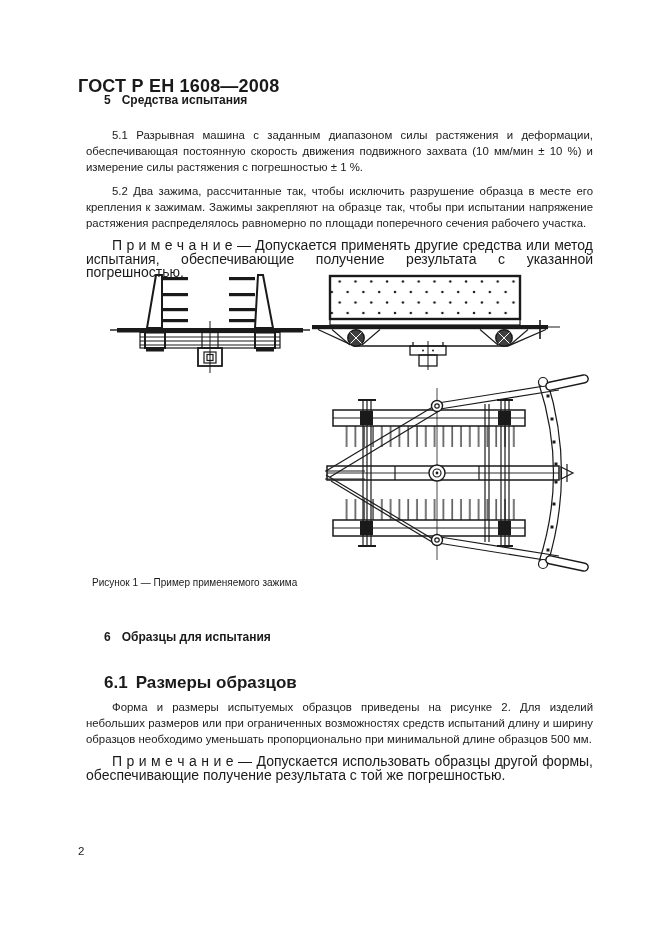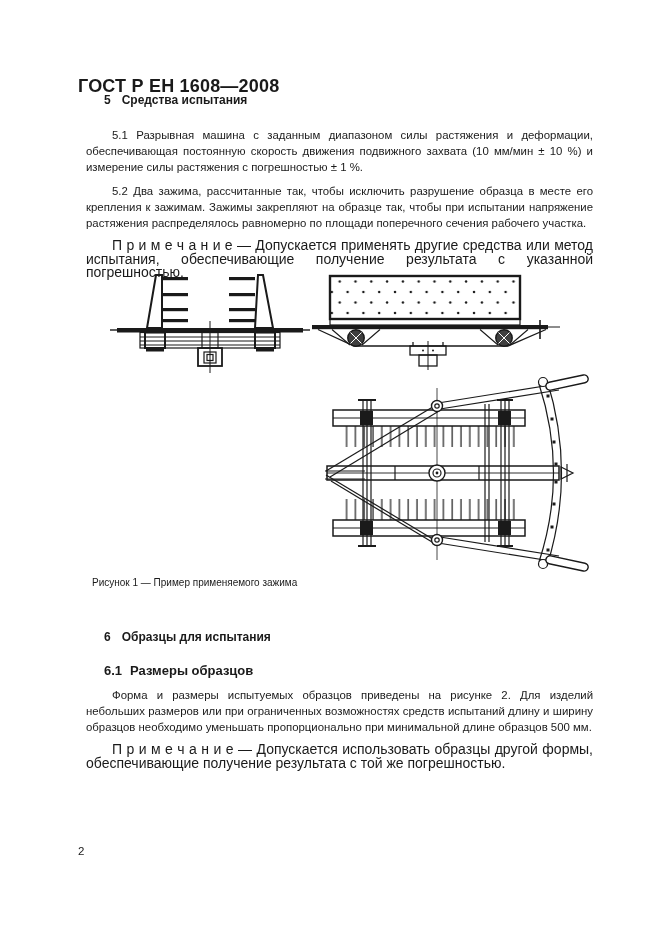--- a/index.html
+++ b/index.html
@@ -26,22 +26,22 @@
     position:absolute;left:78px;width:523px;
     font-size:11.4px;line-height:16px;text-align:justify;
   }
   .block1{top:119px;}
   .block2{top:663px;}
   .body-block p{margin:8px;text-indent:26px;}
   .body-block p.note{
     font-size:14px;line-height:13.5px;margin-top:5px;
   }
   .sub-heading{
-    margin:0 0 3px 0;text-indent:26px;
-    font-size:13px;font-weight:bold;text-align:left;
+    margin:12px 0 3px 0;text-indent:26px;
+    font-size:17px;font-weight:bold;text-align:left;
   }
   .sub-heading .sub-num{margin-right:8px;}
   .fig{position:absolute;}
   .fig-a{left:110px;top:266px;width:200px;height:112px;}
   .fig-b{left:312px;top:266px;width:248px;height:112px;}
   .fig-c{left:325px;top:374px;width:265px;height:198px;}
   .fig-caption{
     position:absolute;left:78px;top:577px;width:523px;
     padding-left:14px;box-sizing:border-box;
     text-align:left;font-size:10px;

